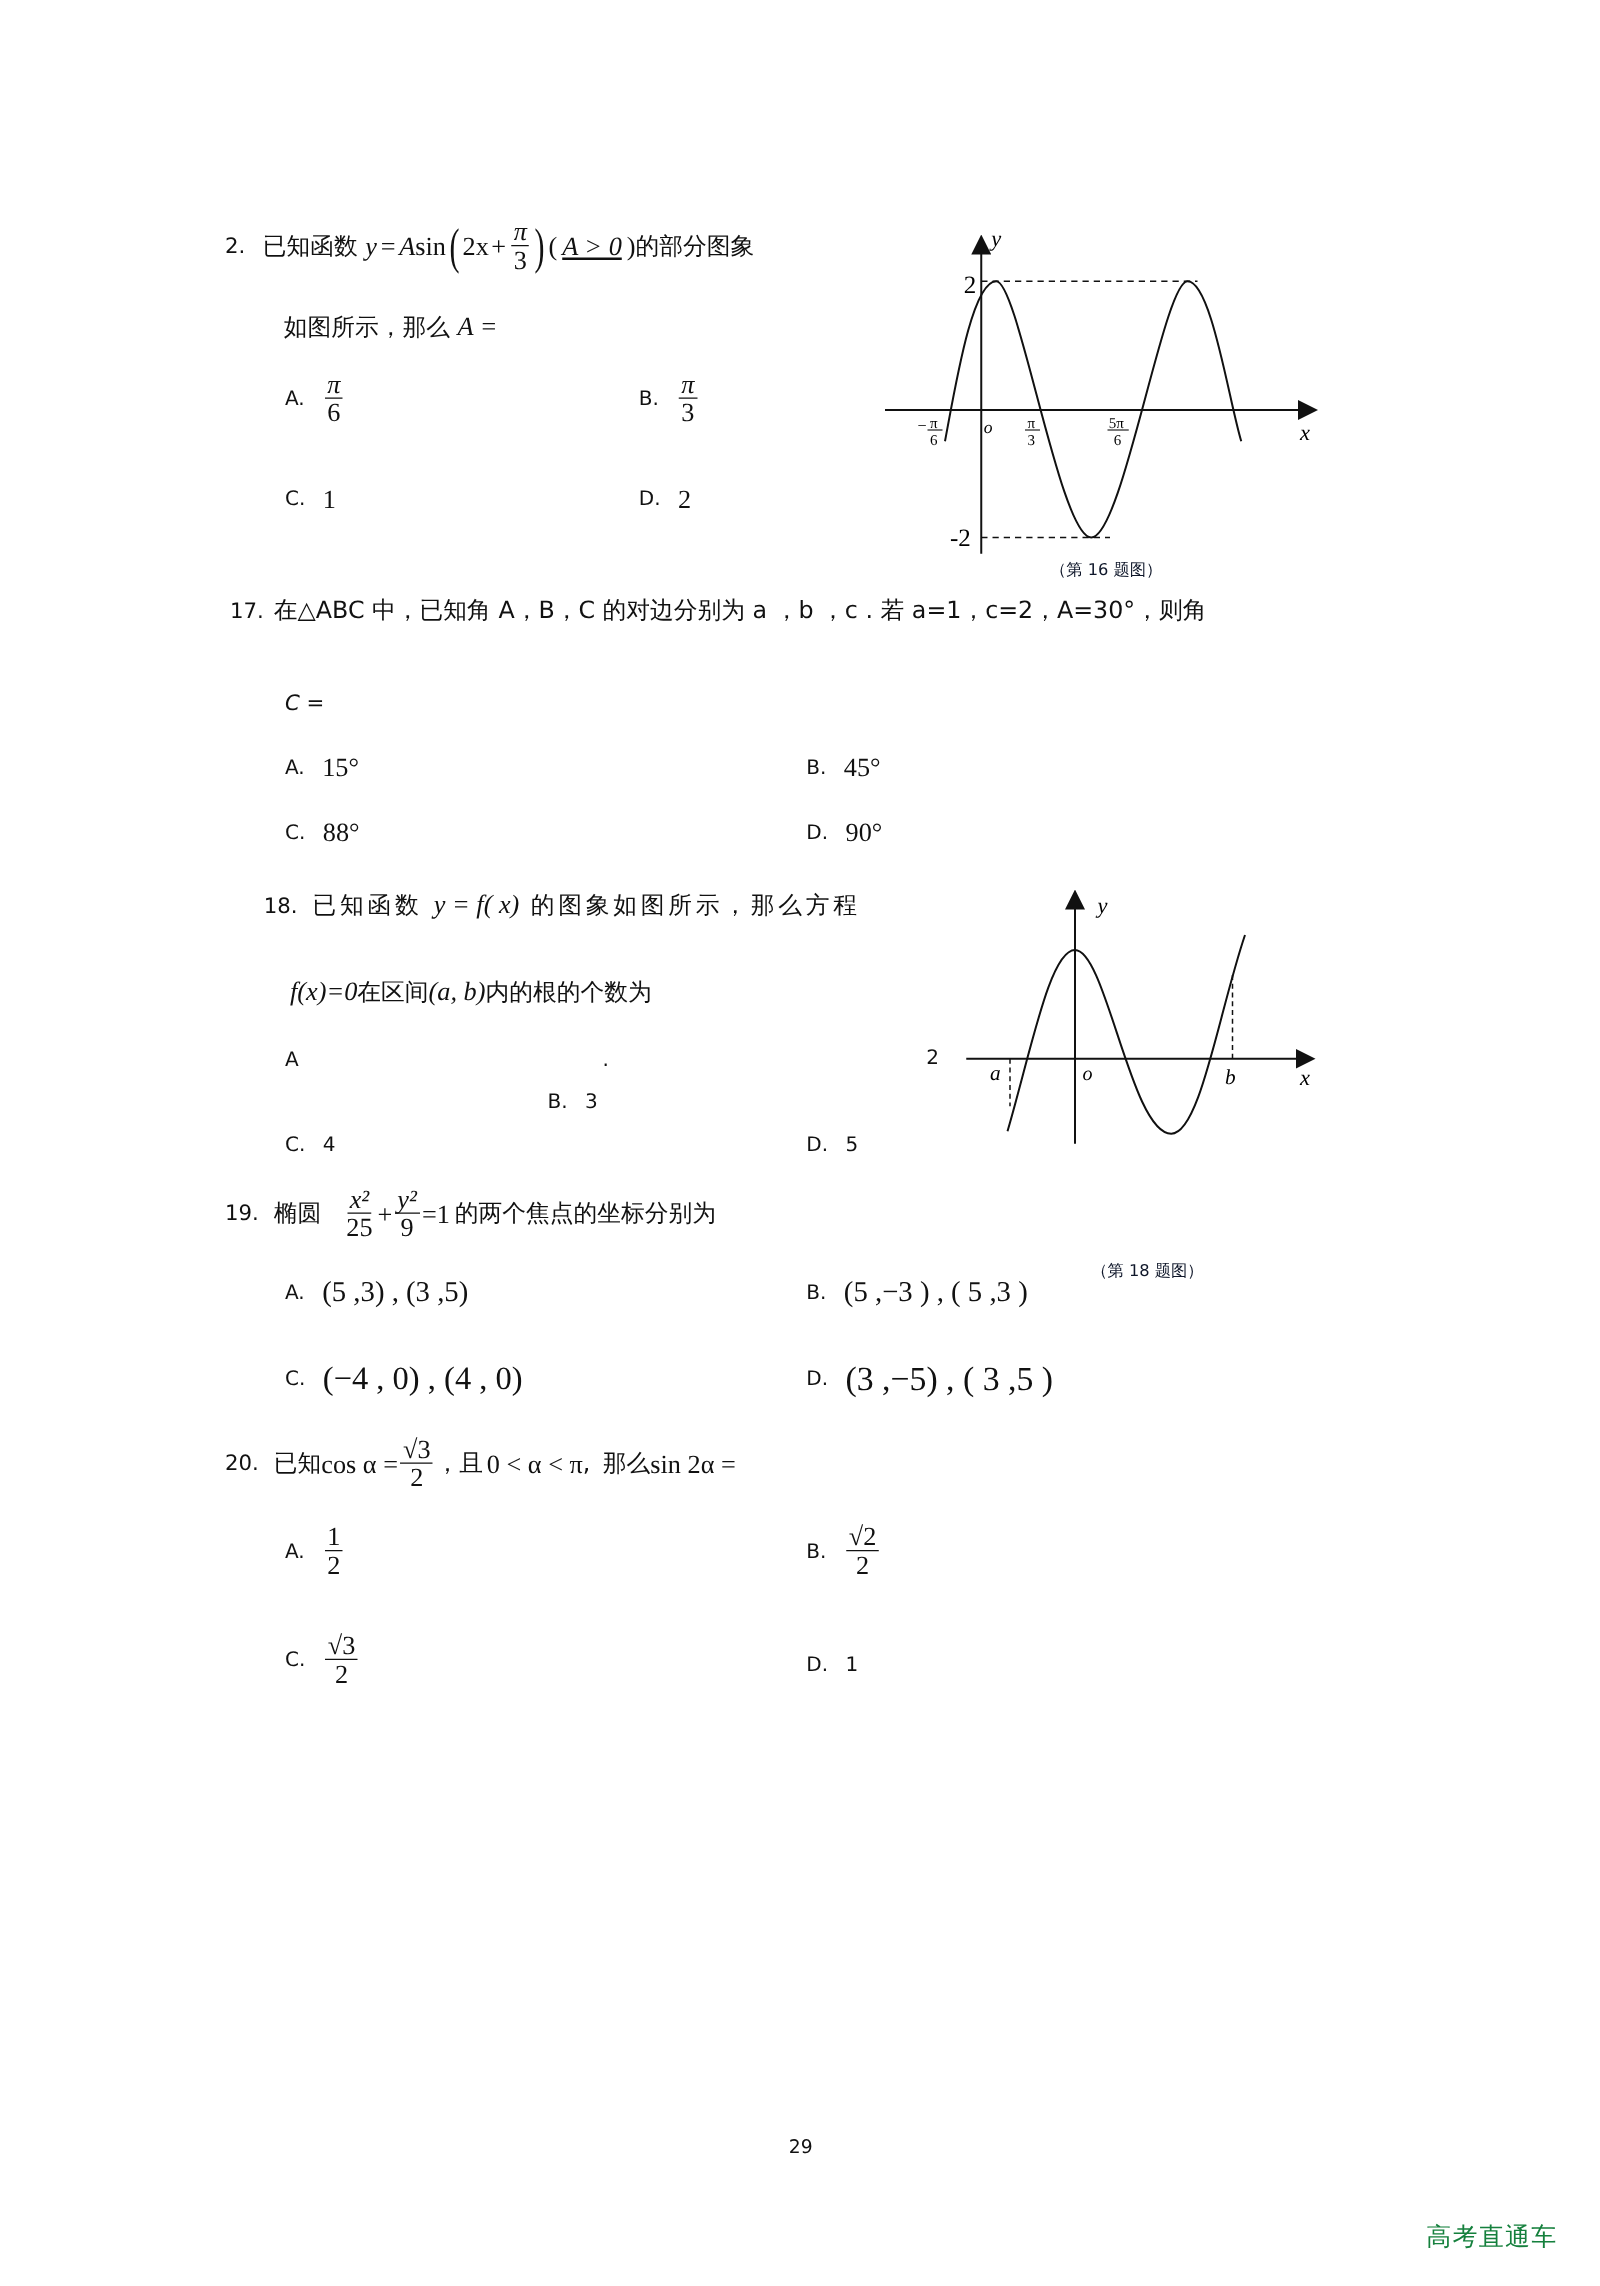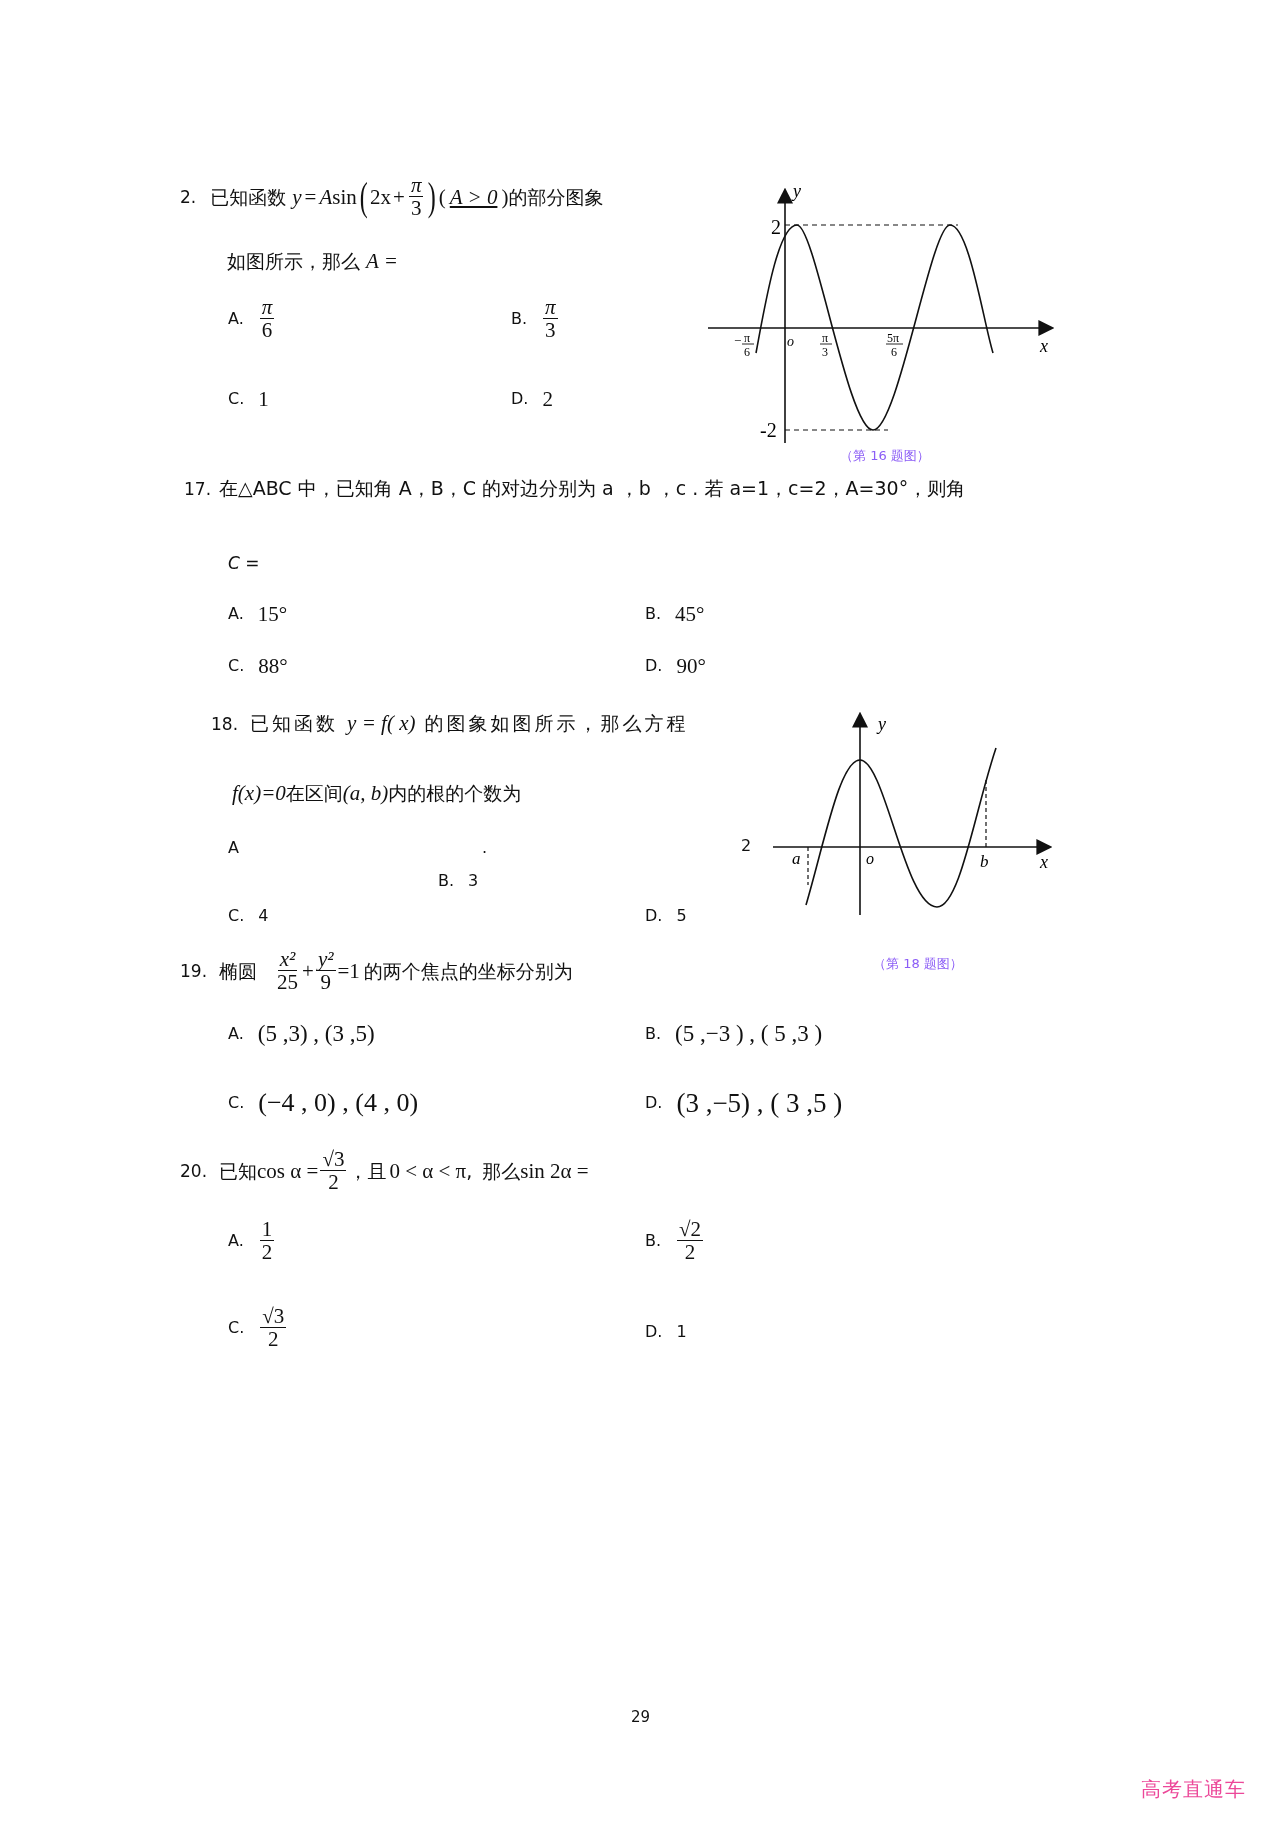--- a/index.html
+++ b/index.html
@@ -8,23 +8,23 @@
   .q{font-size:19px;line-height:24px;}
   .num{font-family:"DejaVu Sans",sans-serif;font-size:17px;}
   .m{font-family:"Liberation Serif","DejaVu Serif",serif;font-size:21px;}
   .mi{font-family:"Liberation Serif","DejaVu Serif",serif;font-style:italic;font-size:21px;}
   .lbl{font-family:"DejaVu Sans",sans-serif;font-size:16px;}
   .opt{font-size:19px;line-height:24px;display:flex;align-items:center;}
   .frac{display:inline-flex;flex-direction:column;align-items:center;vertical-align:middle;font-family:"Liberation Serif","DejaVu Serif",serif;font-size:21px;line-height:22px;margin:0 2px;}
   .frac .n{border-bottom:1.5px solid #111;padding:0 2px;}
   .frac .d{padding:0 2px;}
   .paren{font-family:"Liberation Serif","DejaVu Serif",serif;font-size:40px;line-height:40px;transform:scaleX(0.6);display:inline-block;}
-  .cap{font-size:13px;color:#8b5cf6;}
+  .cap{font-size:13px;color:#0f172a;}
   .pg{font-size:15px;}
-  .wm{font-size:20px;color:#ec4899;letter-spacing:1px;}
+  .wm{font-size:20px;color:#15803d;letter-spacing:1px;}
   svg text{font-family:"Liberation Serif","DejaVu Serif",serif;}
 </style>
 </head>
 <body>
 
 <div class="abs q" style="left:180px;top:174px;display:flex;align-items:center;">
   <span class="num" style="margin-right:14px;">2.</span>
   <span>已知函数</span>
   <span class="mi" style="margin-left:6px;">y</span>
   <span class="m" style="margin:0 3px;">=</span>
@@ -163,21 +163,21 @@
   <line x1="808" y1="847" x2="808" y2="885" stroke="#111" stroke-width="1.2" stroke-dasharray="4,3"></line>
   <line x1="986" y1="847" x2="986" y2="780" stroke="#111" stroke-width="1.2" stroke-dasharray="4,3"></line>
 
   <path d="M806,905 C825,840 840,760 860,760 C885,760 905,907 937,907 C960,907 975,810 996,748" fill="none" stroke="#111" stroke-width="1.6"></path>
   <text x="878" y="730" font-size="18" font-style="italic">y</text>
   <text x="1040" y="868" font-size="18" font-style="italic">x</text>
   <text x="866" y="864" font-size="16" font-style="italic">o</text>
   <text x="792" y="864" font-size="17" font-style="italic">a</text>
   <text x="980" y="867" font-size="17" font-style="italic">b</text>
 </svg>
-<div class="abs cap" style="left:873px;top:955px;">（第 18 题图）</div>
+<div class="abs cap" style="left:873px;top:1008px;">（第 18 题图）</div>
 
 <div class="abs q" style="left:180px;top:948px;display:flex;align-items:center;">
   <span class="num" style="margin-right:12px;">19.</span>
   <span style="margin-right:16px;">椭圆</span>
   <span class="frac">
       <span class="n mi">x²</span>
       <span class="d">25</span>
     </span>
   <span class="m">+</span>
   <span class="frac">

